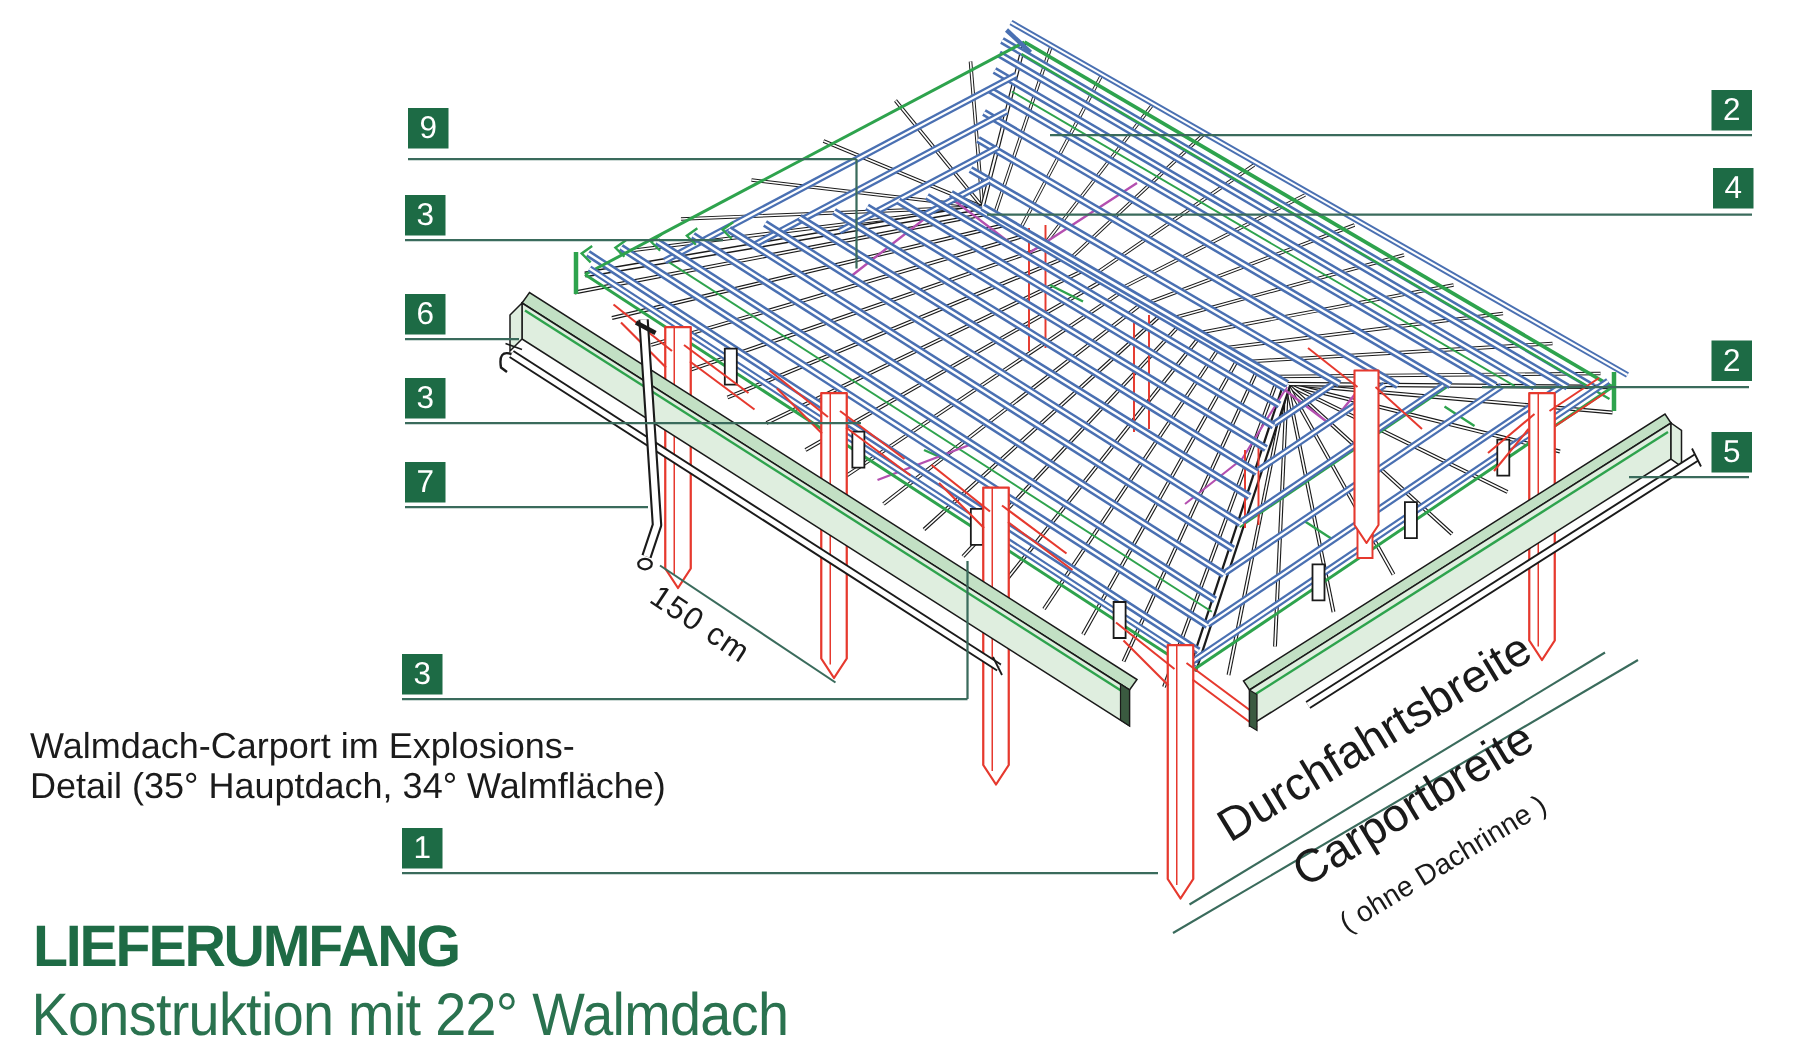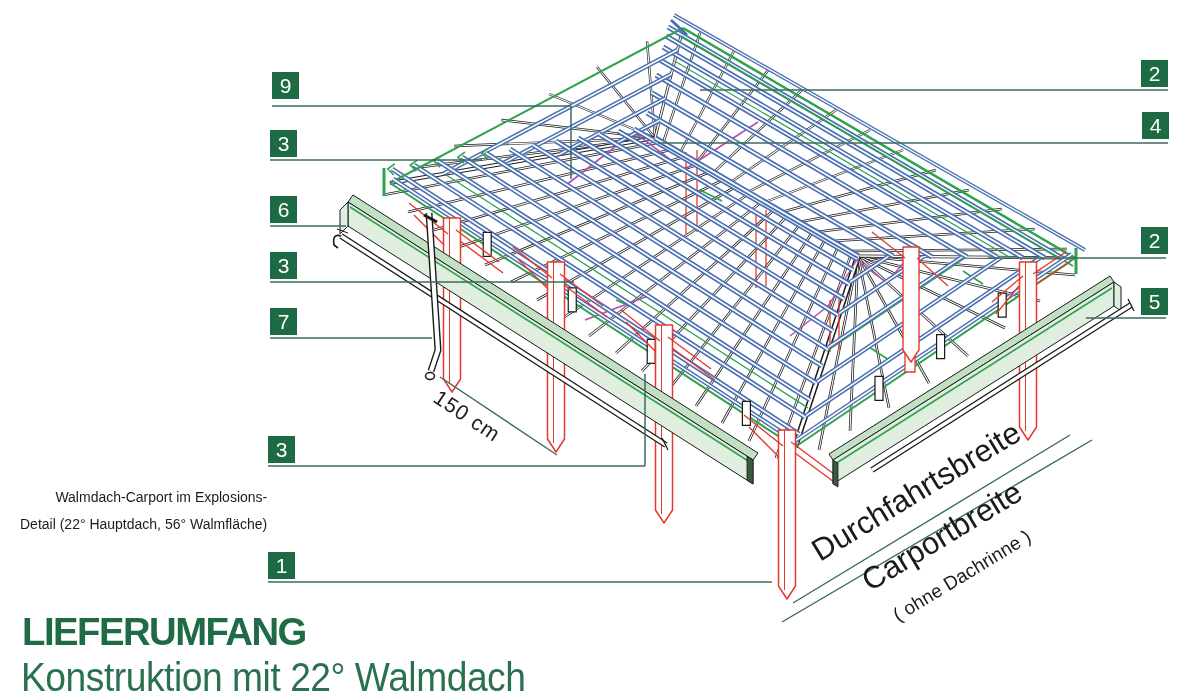--- a/index.html
+++ b/index.html
@@ -1,21 +1,21 @@
 <!DOCTYPE html>
 <html><head>
 <meta charset="utf-8">
 <style>
   html,body{margin:0;padding:0;background:#fff;}
   #stage{position:relative;width:1195px;height:699px;background:#fff;overflow:hidden;
          font-family:"Liberation Sans",sans-serif;}
   #drawing{position:absolute;left:0;top:0;}
   .badge{position:absolute;width:27px;height:27px;background:#1D6B45;color:#fff;
          font-size:21px;line-height:27px;text-align:center;font-family:"Liberation Sans",sans-serif;}
-  .caption{position:absolute;left:20px;top:484px;font-size:14px;line-height:27px;color:#1b1b1b;text-align:right;}
+  .caption{position:absolute;left:20px;top:484px;font-size:24px;line-height:27px;color:#1b1b1b;}
   .title{position:absolute;left:22px;top:610px;font-size:39px;font-weight:800;letter-spacing:-1.5px;
          color:#1E6B45;transform-origin:left top;transform:scaleX(0.98);}
   .subtitle{position:absolute;left:21px;top:655px;font-size:40px;font-weight:400;letter-spacing:-0.5px;
          color:#2A724F;transform-origin:left top;transform:scaleX(0.93);}
   svg text{font-family:"Liberation Sans",sans-serif;}
 </style>
 </head>
 <body>
 
 <div id="stage">
@@ -310,18 +310,18 @@
   <div class="badge" style="left: 270px; top: 308px; background: rgb(29, 107, 69);">7</div>
   <div class="badge" style="left: 268px; top: 436px; background: rgb(29, 107, 69);">3</div>
   <div class="badge" style="left: 268px; top: 552px; background: rgb(29, 107, 69);">1</div>
   <div class="badge" style="left: 1141px; top: 60px; background: rgb(29, 107, 69);">2</div>
   <div class="badge" style="left: 1142px; top: 112px; background: rgb(29, 107, 69);">4</div>
   <div class="badge" style="left: 1141px; top: 227px; background: rgb(29, 107, 69);">2</div>
   <div class="badge" style="left: 1141px; top: 288px; background: rgb(29, 107, 69);">5</div>
 
   <div class="caption">
     <div>Walmdach-Carport im Explosions-</div>
-    <div>Detail (22° Hauptdach, 56° Walmfläche)</div>
+    <div>Detail (35° Hauptdach, 34° Walmfläche)</div>
   </div>
 
   <div class="title">LIEFERUMFANG</div>
   <div class="subtitle">Konstruktion mit 22° Walmdach</div>
 </div>
 
 </body></html>

